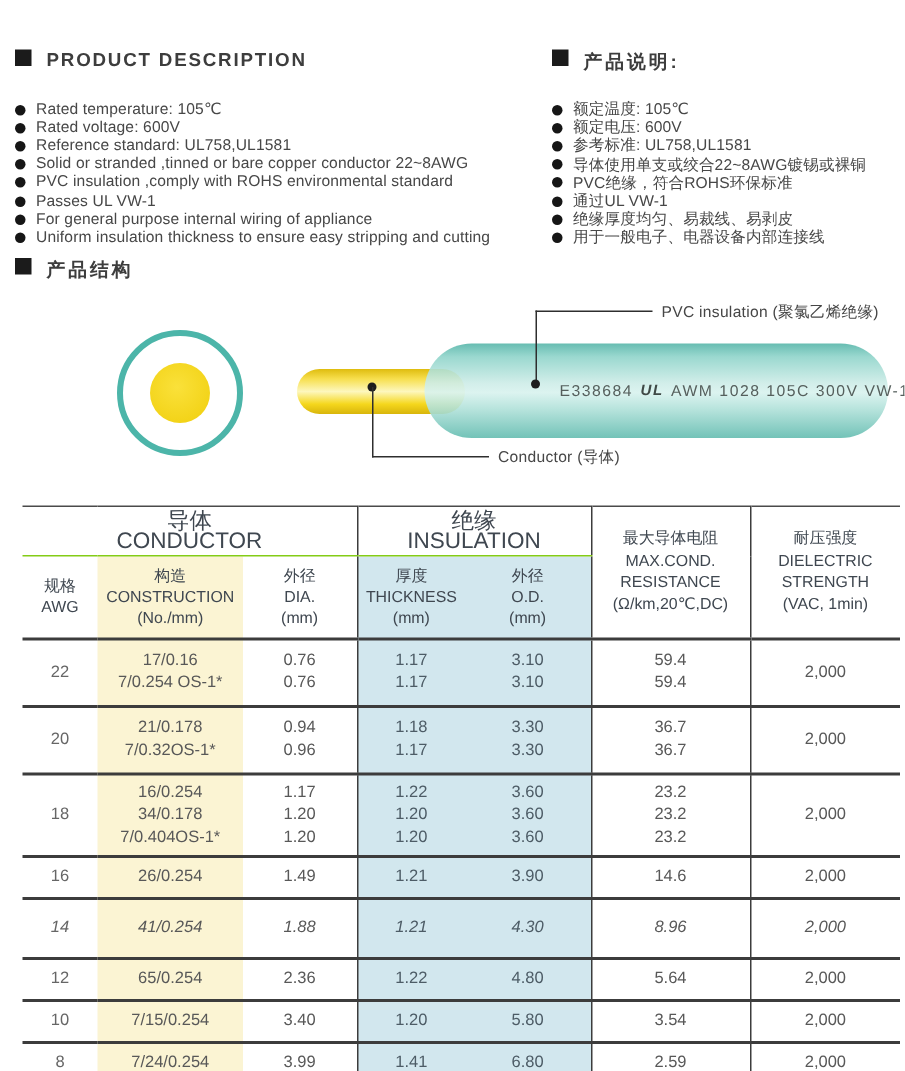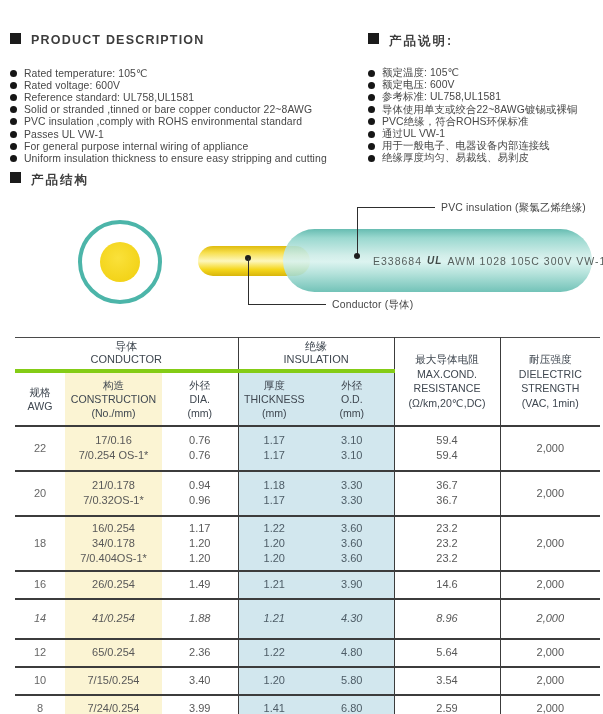--- a/index.html
+++ b/index.html
@@ -39,21 +39,21 @@
        padding-left:90px;font-size:10.5px;letter-spacing:1px;color:#555f5c;white-space:nowrap;}
   .ul-mark{font-weight:800;font-style:italic;font-size:10px;margin:0 5px;color:#3f4946;}
   .leader{position:absolute;background:#2e2e2e;}
   .leader-dot{position:absolute;width:6px;height:6px;border-radius:50%;background:#1d1d1d;}
   .diag-label{position:absolute;font-size:10.4px;color:#464646;letter-spacing:0.2px;white-space:nowrap;}
 
   
   #spec-table{position:absolute;left:15px;top:337px;width:585px;border-collapse:collapse;table-layout:fixed;
        border-top:1px solid #4a4a4a;}
   #spec-table th,#spec-table td{font-weight:normal;text-align:center;vertical-align:middle;}
-  thead .group-row th{height:33px;font-size:11px;line-height:13px;color:#3f4750;border-bottom:4px solid #84cc16;}
+  thead .group-row th{height:33px;font-size:15px;line-height:13px;color:#3f4750;border-bottom:1px solid #84cc16;}
   thead .sub-row th{height:55px;font-size:10.6px;line-height:14px;color:#3f4750;}
   thead th.tall{font-size:10.6px;line-height:14.5px;color:#3f4750;}
   thead tr.sub-row th, thead th.tall{border-bottom:2px solid var(--line-dark);}
   .vsep{border-left:1px solid var(--line-dark);}
   .bg-yellow{background:var(--yellow-col-bg);}
   .bg-blue{background:var(--blue-col-bg);}
   tbody tr{border-bottom:2px solid var(--line-dark);}
   tbody td{font-size:11px;line-height:15px;color:#585858;padding:4px 0;}
   tbody td.c-awg{color:#666;}
   tbody td.c-th,tbody td.c-od{color:#4d5c66;}
@@ -124,25 +124,25 @@
     <div class="bullet-item">
       <span class="dot"></span>
       <span class="bullet-text">PVC绝缘，符合ROHS环保标准</span>
     </div>
     <div class="bullet-item">
       <span class="dot"></span>
       <span class="bullet-text">通过UL VW-1</span>
     </div>
     <div class="bullet-item">
       <span class="dot"></span>
+      <span class="bullet-text">绝缘厚度均匀、易裁线、易剥皮</span>
+    </div>
+    <div class="bullet-item">
+      <span class="dot"></span>
       <span class="bullet-text">用于一般电子、电器设备内部连接线</span>
-    </div>
-    <div class="bullet-item">
-      <span class="dot"></span>
-      <span class="bullet-text">绝缘厚度均匀、易裁线、易剥皮</span>
     </div>
   </div>
 
 <div class="section-header" style="left:10px;top:172px;">
   <span class="sq"></span>
   <span class="sec-title cn">产品结构</span>
 </div>
 
 <div id="diagram">
   <div id="cross-section">

